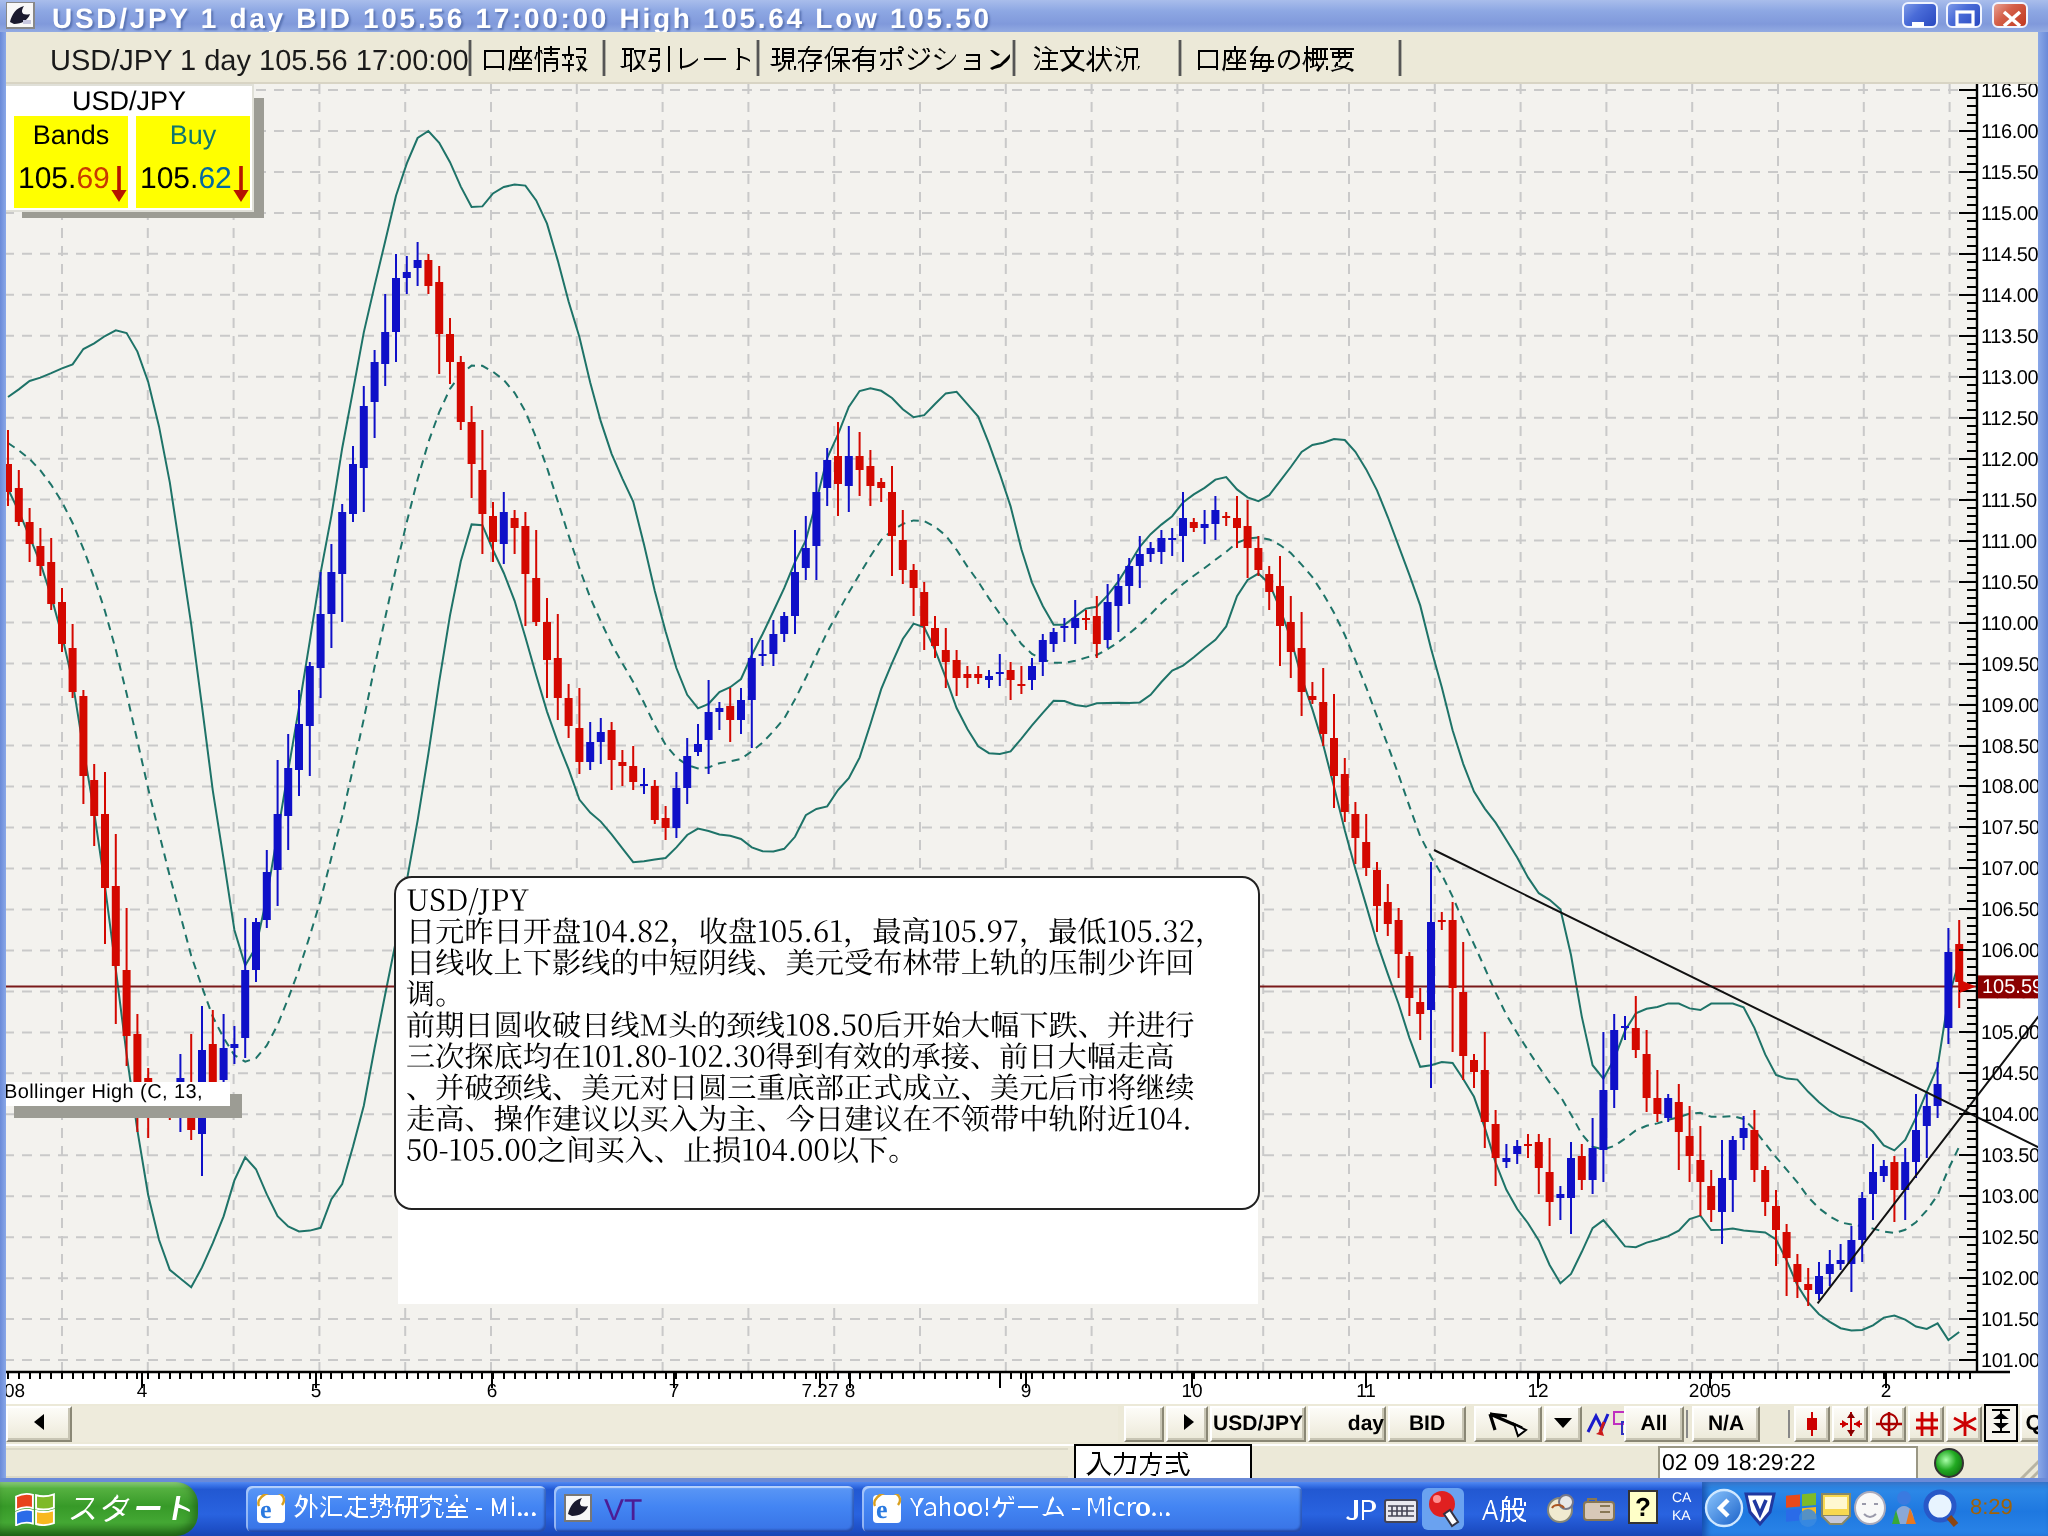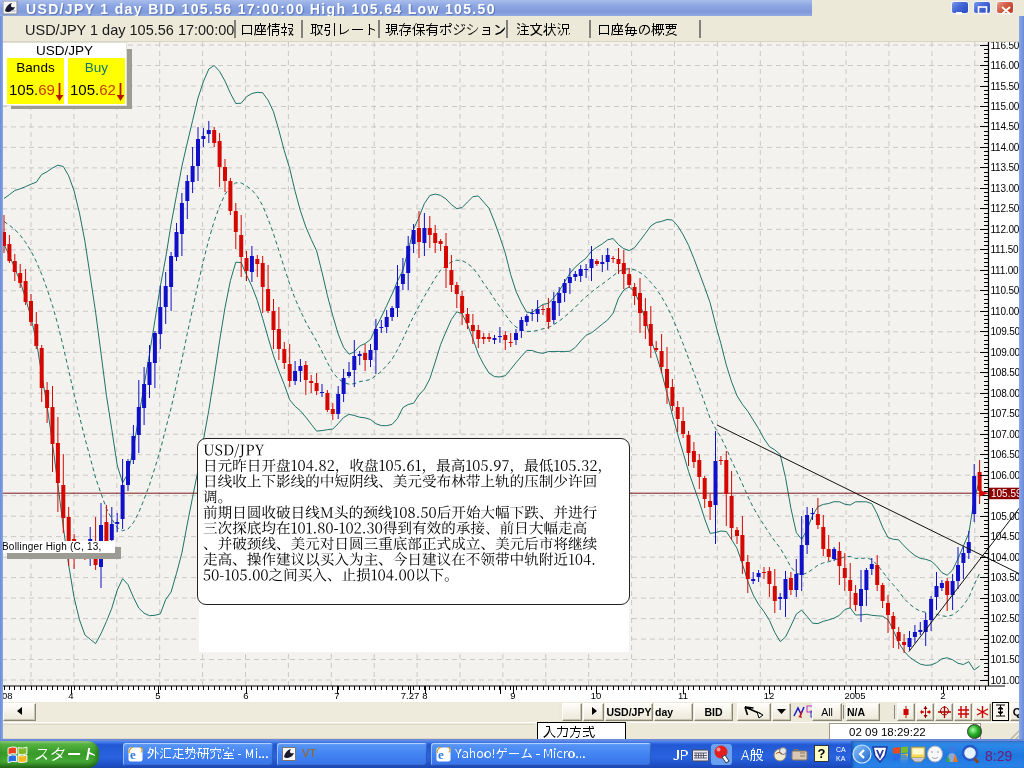--- a/index.html
+++ b/index.html
@@ -58,21 +58,21 @@
       <text x="513" y="656.5" font-family="Liberation Sans" font-size="9.5" fill="#000" text-anchor="middle">9</text>
       <text x="596" y="656.5" font-family="Liberation Sans" font-size="9.5" fill="#000" text-anchor="middle">10</text>
       <text x="683" y="656.5" font-family="Liberation Sans" font-size="9.5" fill="#000" text-anchor="middle">11</text>
       <text x="769" y="656.5" font-family="Liberation Sans" font-size="9.5" fill="#000" text-anchor="middle">12</text>
       <text x="855" y="656.5" font-family="Liberation Sans" font-size="9.5" fill="#000" text-anchor="middle">2005</text>
       <text x="943" y="656.5" font-family="Liberation Sans" font-size="9.5" fill="#000" text-anchor="middle">2</text>
       <rect x="989" y="445.7" width="30" height="11.5" fill="#8b0000"></rect>
       <text x="991" y="454.7" font-family="Liberation Sans" font-size="10" fill="#fff">105.59</text>
       <path d="M988 451.2l-8 -3.2v6.4z" fill="#d40800"></path>
     </svg>
-    <div class="abs" style="left:0;top:0;width:812px;height:16px;background:linear-gradient(to bottom,#a9bdeb 0%,#8da7e3 35%,#8099db 75%,#93abe2 100%)">
+    <div class="abs" style="left:0;top:0;width:1024px;height:16px;background:linear-gradient(to bottom,#a9bdeb 0%,#8da7e3 35%,#8099db 75%,#93abe2 100%)">
       <svg class="abs" style="left:3px;top:1px" width="15" height="14">
         <rect x="0" y="0" width="14" height="13" fill="#f8f8f8" stroke="#888"></rect>
         <path d="M2 10 C3 6 5 3 9 2 C7 5 8 7 12 6 C11 9 8 11 4 11 Z" fill="#1a1a2e"></path>
         <path d="M8.5 9h4v2h-4z" fill="#c8c8e0"></path>
       </svg>
       <div class="abs" style="left:26px;top:1px;font-size:14px;font-weight:bold;color:#fff;letter-spacing:1.35px;text-shadow:1px 1px 1px #5a74b4">USD/JPY 1 day BID 105.56 17:00:00 High 105.64 Low 105.50</div>
       <div class="abs" style="left:951px;top:1px;width:18px;height:13px;border-radius:3px;background:linear-gradient(135deg,#7d9ae8 0%,#4a6cd8 40%,#2848c0 100%);border:1px solid #f0f4ff"><svg width="17" height="12">
           <rect x="4" y="8" width="6" height="2.5" fill="#fff"></rect>
         </svg></div>
       <div class="abs" style="left:973px;top:1px;width:18px;height:13px;border-radius:3px;background:linear-gradient(135deg,#7d9ae8 0%,#4a6cd8 40%,#2848c0 100%);border:1px solid #f0f4ff"><svg width="17" height="12">
@@ -102,21 +102,21 @@
     <div class="abs" style="left:2px;top:43px;width:125px;height:14px;font-size:13.5px;color:#000;text-align:center">USD/JPY</div>
     <div class="abs" style="left:7px;top:58px;width:57px;height:46px;background:#ffff00"></div>
     <div class="abs" style="left:7px;top:60px;width:57px;height:15px;font-size:13.5px;color:#000;text-align:center">Bands</div>
     <div class="abs" style="left:9px;top:81px;width:62px;height:18px;font-size:15px;color:#000;white-space:nowrap">105.<span style="color:#c93a00">69</span></div>
     <svg class="abs" style="left:53px;top:82px" width="14" height="20">
       <path d="M6.5 1v14" stroke="#b51500" stroke-width="1.8"></path>
       <path d="M6.5 19l-3.8-6h7.6z" fill="#b51500"></path>
     </svg>
     <div class="abs" style="left:68px;top:58px;width:57px;height:46px;background:#ffff00"></div>
     <div class="abs" style="left:68px;top:60px;width:57px;height:15px;font-size:13.5px;color:#0f766e;text-align:center">Buy</div>
-    <div class="abs" style="left:70px;top:81px;width:62px;height:18px;font-size:15px;color:#000;white-space:nowrap">105.<span style="color:#c2410c">62</span></div>
+    <div class="abs" style="left:70px;top:81px;width:62px;height:18px;font-size:15px;color:#000;white-space:nowrap">105.<span style="color:#0369a1">62</span></div>
     <svg class="abs" style="left:114px;top:82px" width="14" height="20">
       <path d="M6.5 1v14" stroke="#b51500" stroke-width="1.8"></path>
       <path d="M6.5 19l-3.8-6h7.6z" fill="#b51500"></path>
     </svg>
     <div class="abs" style="left:7px;top:547px;width:114px;height:12px;background:#9c9c94"></div>
     <div class="abs" style="left:0px;top:541px;width:115px;height:12px;background:#fff;font-size:10px;color:#000;white-space:nowrap;padding-left:2px;letter-spacing:0.2px">Bollinger High (C, 13,</div>
     <div class="abs" style="left:199px;top:600px;width:430px;height:52px;background:#fff"></div>
     <div class="abs" style="left:197px;top:438px;width:433px;height:167px;background:#fff;border:1px solid #222;border-radius:9px"></div>
     <svg class="abs" style="left:197px;top:438px" width="436" height="167" viewBox="0 0 436 167">
       <path d="M13.3 7.1 15 7.3 15.1 12.8C15.1 15.6 14.1 16.7 12.1 16.7C10.4 16.7 9.4 15.8 9.4 13.1V11.6C9.4 10.1 9.4 8.7 9.4 7.2L11 7.1V6.7H6.7V7.1L8.1 7.2C8.1 8.7 8.1 10.1 8.1 11.6V13.3C8.1 16.3 9.6 17.5 11.9 17.5C14.3 17.5 15.6 16.1 15.6 13.1L15.6 7.3L17 7.1V6.7H13.3Z M21.5 17.5C23.7 17.5 25.2 16.4 25.2 14.6C25.2 13.1 24.5 12.3 22.3 11.3L21.6 11.1C20.5 10.6 19.8 10 19.8 8.9C19.8 7.6 20.8 7 22.1 7C22.7 7 23.2 7.1 23.6 7.3L24 9.3H24.6L24.7 7.2C24 6.7 23.2 6.4 22.1 6.4C20.2 6.4 18.7 7.4 18.7 9.2C18.7 10.7 19.6 11.6 21.3 12.4L21.9 12.6C23.5 13.3 24 13.8 24 14.9C24 16.3 23 17 21.4 17C20.6 17 20.1 16.9 19.5 16.6L19.1 14.5H18.5L18.4 16.7C19.1 17.2 20.3 17.5 21.5 17.5Z M26.7 7.1 28.2 7.2C28.2 8.7 28.2 10.1 28.2 11.7V12.1C28.2 13.8 28.2 15.3 28.2 16.7L26.7 16.9V17.3H30.8C34.3 17.3 36.3 15.3 36.3 12C36.3 8.6 34.3 6.7 31.1 6.7H26.7ZM29.5 16.8C29.5 15.3 29.5 13.8 29.5 12.1V11.7C29.5 10.1 29.5 8.6 29.5 7.2H30.9C33.5 7.2 35 8.8 35 12C35 15 33.5 16.8 30.7 16.8Z M37.3 19.8H37.9L42.2 6H41.5Z M43.1 7.1 44.8 7.2C44.9 11.5 44.9 13.1 44.9 15.1C44.9 17 44.6 18.1 44.1 18.8L43.9 18.6C43.5 18.2 43.3 18.1 42.9 18.1C42.5 18.1 42.1 18.3 42.1 18.7C42.1 19.2 42.6 19.4 43.3 19.4C44 19.4 44.7 19.1 45.2 18.4C45.8 17.7 46.1 16.8 46.1 14.7V11.6C46.1 10.1 46.1 8.6 46.1 7.2L47.6 7.1V6.7H43.1Z M49 7.1 50.5 7.2C50.5 8.7 50.5 10.1 50.5 11.6V12.4C50.5 13.9 50.5 15.3 50.5 16.7L49 16.9V17.3H53.5V16.9L51.8 16.7L51.8 12.9H52.6C55.7 12.9 57 11.6 57 9.8C57 7.9 55.8 6.7 53.1 6.7H49ZM51.8 12.5V11.6C51.8 10.1 51.8 8.6 51.8 7.2H53C54.9 7.2 55.7 8.1 55.7 9.8C55.7 11.4 54.8 12.5 52.6 12.5Z M63.8 7.1 65.4 7.3 62.9 12.4 60.4 7.2 62 7.1V6.7H57.9V7.1L59 7.2L61.9 13.1C61.9 14.9 61.9 15.7 61.9 16.7L60.2 16.9V17.3H64.9V16.9L63.2 16.7C63.2 15.6 63.2 14.8 63.2 13L66 7.3L67.3 7.1V6.7H63.8Z" fill="#000"></path>
@@ -132,40 +132,40 @@
     <div class="abs" style="left:0;top:702px;width:1024px;height:20px;background:#ece9d8"></div>
     <div class="abs" style="left:3px;top:703px;width:556px;height:18px;background:#eeebdc"></div>
     <div class="abs" style="left:3px;top:703px;width:33px;height:18px;background:linear-gradient(to bottom,#fdfcf8,#ece9d8);border:1px solid #fff;border-right-color:#8a8775;border-bottom-color:#8a8775;box-shadow:inset -1px -1px 0 #c8c5b4;text-align:center;font-size:11px;color:#000;line-height:16px"><svg width="16" height="14">
         <path d="M10 3l-5 4 5 4z" fill="#000"></path>
       </svg></div>
     <div class="abs" style="left:562px;top:703px;width:20px;height:18px;background:linear-gradient(to bottom,#fdfcf8,#ece9d8);border:1px solid #fff;border-right-color:#8a8775;border-bottom-color:#8a8775;box-shadow:inset -1px -1px 0 #c8c5b4;text-align:center;font-size:11px;color:#000;line-height:16px"></div>
     <div class="abs" style="left:583px;top:703px;width:21px;height:18px;background:linear-gradient(to bottom,#fdfcf8,#ece9d8);border:1px solid #fff;border-right-color:#8a8775;border-bottom-color:#8a8775;box-shadow:inset -1px -1px 0 #c8c5b4;text-align:center;font-size:11px;color:#000;line-height:16px"><svg width="16" height="14">
         <path d="M6 3l5 4-5 4z" fill="#000"></path>
       </svg></div>
     <div class="abs" style="left:605px;top:703px;width:48px;height:18px;background:linear-gradient(to bottom,#fdfcf8,#ece9d8);border:1px solid #fff;border-right-color:#8a8775;border-bottom-color:#8a8775;box-shadow:inset -1px -1px 0 #c8c5b4;text-align:center;font-size:10.5px;font-weight:bold;color:#000;line-height:16px">USD/JPY</div>
-    <div class="abs" style="left:654px;top:703px;width:39px;height:18px;background:linear-gradient(to bottom,#fdfcf8,#ece9d8);border:1px solid #fff;border-right-color:#8a8775;border-bottom-color:#8a8775;box-shadow:inset -1px -1px 0 #c8c5b4;text-align:left;font-size:10.5px;font-weight:bold;color:#000;line-height:16px">day</div>
+    <div class="abs" style="left:654px;top:703px;width:39px;height:18px;background:linear-gradient(to bottom,#fdfcf8,#ece9d8);border:1px solid #fff;border-right-color:#8a8775;border-bottom-color:#8a8775;box-shadow:inset -1px -1px 0 #c8c5b4;text-align:right;font-size:10.5px;font-weight:bold;color:#000;line-height:16px">day</div>
     <div class="abs" style="left:694px;top:703px;width:39px;height:18px;background:linear-gradient(to bottom,#fdfcf8,#ece9d8);border:1px solid #fff;border-right-color:#8a8775;border-bottom-color:#8a8775;box-shadow:inset -1px -1px 0 #c8c5b4;text-align:center;font-size:10.5px;font-weight:bold;color:#000;line-height:16px">BID</div>
     <div class="abs" style="left:737px;top:703px;width:34px;height:18px;background:linear-gradient(to bottom,#fdfcf8,#ece9d8);border:1px solid #fff;border-right-color:#8a8775;border-bottom-color:#8a8775;box-shadow:inset -1px -1px 0 #c8c5b4;text-align:center;font-size:11px;color:#000;line-height:16px"><svg width="26" height="15">
         <path d="M4 3 L20 10 M4 3 l2.5 8 M4 3 l8.5 1" stroke="#000" stroke-width="1.6" fill="none"></path>
         <path d="M16 8l6 3-4 3z" fill="#fff" stroke="#000"></path>
       </svg></div>
     <div class="abs" style="left:772px;top:703px;width:19px;height:18px;background:linear-gradient(to bottom,#fdfcf8,#ece9d8);border:1px solid #fff;border-right-color:#8a8775;border-bottom-color:#8a8775;box-shadow:inset -1px -1px 0 #c8c5b4;text-align:center;font-size:11px;color:#000;line-height:16px"><svg width="15" height="14">
         <path d="M3 5h9l-4.5 5z" fill="#000"></path>
       </svg></div>
     <div class="abs" style="left:793px;top:704px;width:13px;height:16px"><svg width="13" height="16">
         <path d="M1 12L5 4l3 6 3-7" stroke="#1a1acc" stroke-width="1.5" fill="none"></path>
         <path d="M7 12l2-5" stroke="#cc1a1a" stroke-width="1.5"></path>
         <path d="M5 13l3-2 1 3z" fill="#cc1a1a"></path>
       </svg></div>
     <div class="abs" style="left:806px;top:704px;width:13px;height:16px"><svg width="13" height="16">
         <rect x="1" y="2" width="6" height="6" fill="none" stroke="#c030c0"></rect>
         <rect x="5" y="7" width="6" height="6" fill="none" stroke="#3030c0"></rect>
       </svg></div>
-    <div class="abs" style="left:812px;top:703px;width:30px;height:18px;background:linear-gradient(to bottom,#fdfcf8,#ece9d8);border:1px solid #fff;border-right-color:#8a8775;border-bottom-color:#8a8775;box-shadow:inset -1px -1px 0 #c8c5b4;text-align:center;font-size:10.5px;font-weight:normal;color:#000;line-height:16px">All</div>
-    <div class="abs" style="left:846px;top:703px;width:34px;height:18px;background:linear-gradient(to bottom,#fdfcf8,#ece9d8);border:1px solid #fff;border-right-color:#8a8775;border-bottom-color:#8a8775;box-shadow:inset -1px -1px 0 #c8c5b4;font-size:10.5px;font-weight:bold;color:#000;line-height:16px">N/A</div>
+    <div class="abs" style="left:812px;top:703px;width:30px;height:18px;background:linear-gradient(to bottom,#fdfcf8,#ece9d8);border:1px solid #fff;border-right-color:#8a8775;border-bottom-color:#8a8775;box-shadow:inset -1px -1px 0 #c8c5b4;text-align:center;font-size:10.5px;font-weight:bold;color:#000;line-height:16px">All</div>
+    <div class="abs" style="left:846px;top:703px;width:34px;height:18px;background:linear-gradient(to bottom,#fdfcf8,#ece9d8);border:1px solid #fff;border-right-color:#8a8775;border-bottom-color:#8a8775;box-shadow:inset -1px -1px 0 #c8c5b4;text-align:center;font-size:10.5px;font-weight:bold;color:#000;line-height:16px">N/A</div>
     <div class="abs" style="left:897px;top:703px;width:18px;height:18px;background:linear-gradient(to bottom,#fdfcf8,#ece9d8);border:1px solid #fff;border-right-color:#8a8775;border-bottom-color:#8a8775;box-shadow:inset -1px -1px 0 #c8c5b4;text-align:center;font-size:11px;color:#000;line-height:16px"><svg width="15" height="16">
         <path d="M7 2v12" stroke="#cc0000"></path>
         <rect x="4.5" y="5" width="5" height="6" fill="#cc0000"></rect>
       </svg></div>
     <div class="abs" style="left:916px;top:703px;width:18px;height:18px;background:linear-gradient(to bottom,#fdfcf8,#ece9d8);border:1px solid #fff;border-right-color:#8a8775;border-bottom-color:#8a8775;box-shadow:inset -1px -1px 0 #c8c5b4;text-align:center;font-size:11px;color:#000;line-height:16px"><svg width="15" height="16">
         <path d="M7.5 2v12M2 8h4M13 8h-4" stroke="#cc0000"></path>
         <path d="M6 8l-3-2v4zM9 8l3-2v4z" fill="#cc0000"></path>
         <path d="M7.5 2l-2 3h4zM7.5 14l-2-3h4z" fill="#880000"></path>
       </svg></div>
     <div class="abs" style="left:935px;top:703px;width:18px;height:18px;background:linear-gradient(to bottom,#fdfcf8,#ece9d8);border:1px solid #fff;border-right-color:#8a8775;border-bottom-color:#8a8775;box-shadow:inset -1px -1px 0 #c8c5b4;text-align:center;font-size:11px;color:#000;line-height:16px"><svg width="15" height="16">
@@ -179,21 +179,21 @@
         <path d="M7.5 2v12M2 5l11 6M13 5L2 11" stroke="#cc0000" stroke-width="1.4"></path>
       </svg></div>
     <div class="abs" style="left:992px;top:702px;width:17px;height:19px;background:#f6f4ec;border:1.5px solid #000;text-align:center"><svg width="13" height="15">
         <path d="M6.5 2v11M2 2h9M2 13h9M6.5 4l-2.5 2h5zM6.5 11l-2.5-2h5z" stroke="#000" fill="#000" stroke-width="1"></path>
       </svg></div>
     <div class="abs" style="left:1010px;top:703px;width:14px;height:18px;background:linear-gradient(to bottom,#fdfcf8,#ece9d8);border:1px solid #fff;border-right-color:#8a8775;border-bottom-color:#8a8775;box-shadow:inset -1px -1px 0 #c8c5b4;text-align:center;font-size:11px;font-weight:bold;color:#000;line-height:16px">Q</div>
     <div class="abs" style="left:843px;top:705px;width:1px;height:14px;background:#888"></div>
     <div class="abs" style="left:894px;top:705px;width:1px;height:14px;background:#888"></div>
     <div class="abs" style="left:0;top:722px;width:1024px;height:19px;background:#ece9d8;border-top:1px solid #fff"></div>
     <div class="abs" style="left:2px;top:724px;width:532px;height:15px;border:1px solid #dcd9c8;border-right:0"></div>
-    <div class="abs" style="left:829px;top:723px;width:152px;height:17px;background:#fff;border:1px solid #9a9784;font-size:11.5px;color:#000;line-height:16px;padding-left:19px">02 09 18:29:22</div>
+    <div class="abs" style="left:829px;top:723px;width:130px;height:17px;background:#fff;border:1px solid #9a9784;font-size:11.5px;color:#000;line-height:16px;padding-left:1px">02 09 18:29:22</div>
     <div class="abs" style="left:967px;top:724px;width:15px;height:15px;border-radius:50%;background:radial-gradient(circle at 5px 5px,#aaffaa 0%,#22aa22 45%,#0a5a0a 100%);border:1px solid #333"></div>
     <svg class="abs" style="left:1008px;top:726px" width="16" height="15">
       <path d="M14 2L2 14M14 7L7 14M14 12l-2 2" stroke="#b8b5a4" stroke-width="1.5"></path>
     </svg>
     <div class="abs" style="left:537px;top:722px;width:89px;height:18px;background:#fff;border:1px solid #000"></div>
     <svg class="abs" style="left:537px;top:722px" width="89" height="18">
       <path d="M12 7C11 11 9 13 6 15C7 15 7 15 7 16C10 14 12 12 13 8C13 11 15 14 18 16C18 15 18 15 19 15C13 12 13 7 13 4H9V5H12C12 6 12 6 12 7Z M24 4V6V6H20V7H24C24 10 23 13 20 15C20 15 20 15 20 16C24 13 25 10 25 7H30C29 12 29 14 29 14C29 14 28 14 28 14C28 14 27 14 26 14C26 15 26 15 26 15C27 15 28 15 29 15C29 15 29 15 30 15C30 14 30 12 31 7C31 7 31 6 31 6H25V6V4Z M38 4V6H33V7H37C37 10 36 13 33 15C33 15 33 15 33 16C36 14 37 12 37 10H42C42 13 41 14 41 14C41 15 41 15 40 15C40 15 39 15 38 15C38 15 38 15 38 15C39 16 40 16 41 16C41 15 41 15 42 15C42 15 42 13 43 9C43 9 43 9 43 9H38C38 8 38 7 38 7H44V6H39V4Z M54 4C55 5 56 5 56 6L57 5C56 5 56 4 55 4ZM52 4C52 4 52 5 52 6H46V7H52C53 12 54 16 56 16C57 16 57 15 58 13C57 13 57 12 57 12C57 14 56 15 56 15C55 15 54 11 53 7H57V6H53C53 5 53 4 53 4ZM46 14 46 15C48 15 50 14 52 14L52 13L49 13V10H52V9H46V10H49V14Z" fill="#000"></path>
     </svg>
     <div class="abs" style="left:0;top:16px;width:3px;height:725px;background:linear-gradient(to right,#6a8ad8,#8aa8e8)"></div>
     <div class="abs" style="left:1019px;top:16px;width:5px;height:725px;background:linear-gradient(to right,#8aa8e8,#6a8ad8)"></div>
@@ -216,21 +216,21 @@
       <path d="M1.5 6 A6.5 4.5 -15 1 1 13 5.5" stroke="#d8a020" stroke-width="1.2" fill="none"></path>
     </svg>
     <svg class="abs" style="left:147px;top:745px" width="130" height="18">
       <path d="M3 2C2 5 2 7 0 8C1 8 1 8 1 9C2 8 3 7 3 5H5C5 7 5 8 4 9C4 8 3 8 3 7L2 8C3 8 4 9 4 10C3 11 2 12 0 13C1 13 1 14 1 14C4 12 6 10 7 5L6 4L6 4H3C4 4 4 3 4 3ZM8 2V14H9V7C10 8 11 9 11 10L12 9C11 8 10 7 9 6L9 7V2Z M14 3C14 4 15 5 16 5L16 4C16 4 15 3 14 3ZM13 7C14 7 15 8 15 8L16 8C15 7 14 7 14 6ZM13 13 14 14C15 13 16 11 16 10L16 9C15 11 14 12 13 13ZM24 3H17V13H24V12H18V4H24Z M28 8C28 10 27 12 25 13C26 14 26 14 26 14C27 13 28 12 28 11C29 13 31 14 34 14H37C37 14 37 13 37 13C36 13 34 13 34 13C33 13 32 13 32 13V10H36V9H32V7H37V7H32V5H36V4H32V3H31V4H27V5H31V7H26V7H31V12C30 12 29 11 28 10C29 9 29 9 29 8Z M40 2V4H38V5H40V6L38 6L38 7L40 7V8C40 8 40 8 40 8C40 8 39 8 39 8C39 8 39 8 39 9C40 9 40 9 41 9C41 8 41 8 41 8V6L43 6L43 5L41 6V5H43V4H41V2ZM43 9C43 9 43 9 43 10H39V10H42C42 12 41 13 38 13C38 13 38 14 39 14C42 13 43 12 43 10H47C47 12 47 13 47 13C46 13 46 13 46 13C46 13 45 13 44 13C44 13 44 14 44 14C45 14 46 14 46 14C47 14 47 14 47 14C48 13 48 12 48 10C48 10 48 10 48 10H44C44 9 44 9 44 9H43C44 8 44 8 45 7C45 7 46 8 46 8L47 7C46 7 46 7 45 6C45 6 46 5 46 5H47C47 7 47 9 48 9C49 9 49 8 50 7C49 7 49 7 49 7C49 8 49 8 48 8C48 8 48 6 48 4H46L46 2H45L45 4H43V5H45C45 5 45 5 44 6L43 5L43 6C43 6 44 6 44 7C44 7 43 8 42 8C43 8 43 8 43 9Z M60 4V8H58V4ZM55 8V9H57C57 10 56 12 55 14C55 14 56 14 56 14C57 13 58 10 58 9H60V14H61V9H62V8H61V4H62V3H56V4H57V8ZM51 3V4H52C52 6 51 8 50 9C51 9 51 10 51 10C51 10 51 9 51 9V13H52V12H55V7H52C53 6 53 5 53 4H55V3ZM52 8H54V12H52Z M67 5C66 6 65 7 64 7L64 8C66 7 67 6 68 6ZM70 6C71 6 72 7 73 8L74 7C73 7 71 6 70 5ZM67 7V9H64V9H67C67 11 66 12 63 13C63 13 64 14 64 14C67 13 68 11 68 9H71V12C71 14 71 14 72 14C72 14 73 14 73 14C74 14 74 13 75 11C74 11 74 11 74 11C74 13 74 13 73 13C73 13 72 13 72 13C72 13 72 13 72 12V9H68V7ZM68 3C68 3 68 3 68 4H63V6H64V5H73V6H74V4H69C69 3 69 3 69 2Z M77 10V11H81V13H76V14H87V13H82V11H86V10H82V9H81V10ZM77 9C78 9 78 9 84 9C85 9 85 9 85 9L86 9C85 8 84 7 83 7L83 7C83 7 83 8 84 8L79 8C80 8 80 7 81 6H85V6H77V6H80C79 7 78 8 78 8C78 8 77 8 77 8C77 9 77 9 77 9ZM80 3C81 3 81 3 81 4H76V6H77V4H86V6H87V4H82C82 3 82 3 81 2Z M91 10H94V9H91Z M99 13H100V8C100 7 100 6 100 5H100L100 7L102 12H103L105 7L105 5H105C105 6 105 7 105 8V13H106V4H105L103 9C103 9 103 10 103 11H102C102 10 102 9 102 9L100 4H99Z M109 13H110V6H109ZM109 5C110 5 110 5 110 4C110 4 110 3 109 3C109 3 109 4 109 4C109 5 109 5 109 5Z M113 13C113 13 114 13 114 12C114 12 113 11 113 11C112 11 112 12 112 12C112 13 112 13 113 13Z M116 13C117 13 117 13 117 12C117 12 117 11 116 11C116 11 115 12 115 12C115 13 116 13 116 13Z M120 13C120 13 121 13 121 12C121 12 120 11 120 11C119 11 119 12 119 12C119 13 119 13 120 13Z" fill="#fff"></path>
     </svg>
     <div class="abs" style="left:277px;top:743px;width:150px;height:23px;border-radius:3px;background:linear-gradient(to bottom,#7fb1f9 0%,#5794f5 8%,#4385f3 45%,#3a76e8 90%,#3468d8 100%);box-shadow:inset 1px 1px 0 rgba(255,255,255,.45), inset -1px -1px 1px rgba(0,0,60,.3)"></div>
     <svg class="abs" style="left:282px;top:747px" width="15" height="15">
       <rect x="0.5" y="0.5" width="13" height="13" fill="#f8f8f8" stroke="#777"></rect>
       <path d="M2 10 C3 6 5 3 9 2 C7 5 8 7 12 6 C11 9 8 11 4 11 Z" fill="#1a1a2e"></path>
     </svg>
-    <div class="abs" style="left:302px;top:747px;font-size:11px;color:#a16207">VT</div>
+    <div class="abs" style="left:302px;top:747px;font-size:15px;color:#4c1d95">VT</div>
     <div class="abs" style="left:431px;top:743px;width:220px;height:23px;border-radius:3px;background:linear-gradient(to bottom,#7fb1f9 0%,#5794f5 8%,#4385f3 45%,#3a76e8 90%,#3468d8 100%);box-shadow:inset 1px 1px 0 rgba(255,255,255,.45), inset -1px -1px 1px rgba(0,0,60,.3)"></div>
     <svg class="abs" style="left:436px;top:747px" width="15" height="15" viewBox="0 0 15 15">
       <rect x="0.5" y="0.5" width="14" height="14" rx="2" fill="#fff"></rect>
       <text x="2" y="12" font-family="Liberation Serif" font-size="13" font-weight="bold" fill="#2a7ae0">e</text>
       <path d="M1.5 6 A6.5 4.5 -15 1 1 13 5.5" stroke="#d8a020" stroke-width="1.2" fill="none"></path>
     </svg>
     <svg class="abs" style="left:455px;top:745px" width="190" height="18">
       <path d="M3 13H4V9L7 4H5L4 6C4 7 4 8 3 8H3C3 8 3 7 2 6L1 4H0L3 9Z M9 13C10 13 11 13 12 12H12L12 13H13V9C13 7 12 6 10 6C9 6 8 7 8 7L8 8C9 7 9 7 10 7C11 7 12 8 12 9C9 9 7 10 7 11C7 12 8 13 9 13ZM10 12C9 12 8 12 8 11C8 10 9 10 12 9V11C11 12 10 12 10 12Z M15 13H16V8C17 7 17 7 18 7C19 7 19 8 19 9V13H20V9C20 7 20 6 18 6C17 6 17 7 16 7L16 6V3H15Z M25 13C27 13 28 12 28 10C28 7 27 6 25 6C23 6 22 7 22 10C22 12 23 13 25 13ZM25 12C24 12 23 11 23 10C23 8 24 7 25 7C26 7 27 8 27 10C27 11 26 12 25 12Z M33 13C34 13 36 12 36 10C36 7 34 6 33 6C31 6 29 7 29 10C29 12 31 13 33 13ZM33 12C31 12 31 11 31 10C31 8 31 7 33 7C34 7 35 8 35 10C35 11 34 12 33 12Z M38 10H39L39 5L39 4H38L38 5ZM38 13C39 13 39 13 39 12C39 12 39 11 38 11C38 11 38 12 38 12C38 13 38 13 38 13Z M50 3 49 3C50 4 50 5 50 5L51 5C51 4 50 4 50 3ZM51 3 51 3C51 3 51 4 52 5L52 4C52 4 52 3 51 3ZM45 4 44 3C44 4 44 4 44 4C44 5 44 5 43 6C43 7 42 8 41 9L42 9C43 9 44 8 44 7H47C47 10 46 12 45 12C44 13 44 13 44 13L45 14C47 12 48 10 48 7H51C51 7 51 7 52 7V6C51 6 51 6 51 6H45C45 5 45 5 45 4C45 4 45 4 45 4Z M54 8V9C55 9 55 9 56 9C57 9 62 9 63 9C63 9 64 9 64 9V8C64 8 63 8 63 8C62 8 57 8 56 8C55 8 55 8 54 8Z M68 12C67 12 67 12 66 12L67 13C67 13 67 13 68 13C69 12 73 12 75 12C76 12 76 13 76 13L77 13C77 12 75 9 74 8L73 8C74 9 74 10 75 11C74 11 71 11 69 11C70 10 71 6 72 5C72 4 72 4 72 4L71 3C71 4 71 4 70 5C70 6 69 10 68 12Z M81 10H85V9H81Z M89 13H90V8C90 7 90 6 90 5H90L91 7L93 12H93L95 7L96 5H96C96 6 96 7 96 8V13H97V4H95L94 9C93 9 93 10 93 11H93C93 10 93 9 92 9L91 4H89Z M99 13H100V6H99ZM100 5C100 5 101 5 101 4C101 4 100 3 100 3C99 3 99 4 99 4C99 5 99 5 100 5Z M105 13C106 13 107 13 108 12L107 12C107 12 106 12 105 12C104 12 103 11 103 10C103 8 104 7 105 7C106 7 106 7 107 8L107 7C107 6 106 6 105 6C104 6 102 7 102 10C102 12 104 13 105 13Z M109 13H110V9C111 7 111 7 112 7C112 7 112 7 113 7L113 6C113 6 112 6 112 6C111 6 111 7 110 7H110L110 6H109Z M116 13C118 13 120 12 120 10C120 7 118 6 116 6C115 6 113 7 113 10C113 12 115 13 116 13ZM116 12C115 12 115 11 115 10C115 8 115 7 116 7C118 7 118 8 118 10C118 11 118 12 116 12Z M122 13C122 13 123 13 123 12C123 12 122 11 122 11C122 11 121 12 121 12C121 13 122 13 122 13Z M125 13C126 13 126 13 126 12C126 12 126 11 125 11C125 11 125 12 125 12C125 13 125 13 125 13Z M129 13C129 13 130 13 130 12C130 12 129 11 129 11C128 11 128 12 128 12C128 13 128 13 129 13Z" fill="#fff"></path>
     </svg>
     <svg class="abs" style="left:673px;top:748px" width="20" height="16">
@@ -296,13 +296,13 @@
     <svg class="abs" style="left:944px;top:744px" width="17" height="20">
       <circle cx="8" cy="5" r="3.5" fill="#3a7ae0"></circle>
       <path d="M3 18c0-6 2-9 5-9s5 3 5 9z" fill="#8aa8d8"></path>
       <path d="M11 10l3 8h-5z" fill="#e87820"></path>
       <path d="M4 11l-2 7h4z" fill="#38a838"></path>
     </svg>
     <svg class="abs" style="left:961px;top:744px" width="19" height="21">
       <circle cx="9" cy="9" r="7" fill="#e8f4ff" stroke="#2858c8" stroke-width="2.5"></circle>
       <path d="M13.5 14.5l3.5 4" stroke="#8b4513" stroke-width="3"></path>
     </svg>
-    <div class="abs" style="left:985px;top:748px;width:40px;height:14px;font-size:14px;color:#701a75">8:29</div>
+    <div class="abs" style="left:985px;top:748px;width:40px;height:14px;font-size:11px;color:#a16207">8:29</div>
   </div>
 </body></html>

